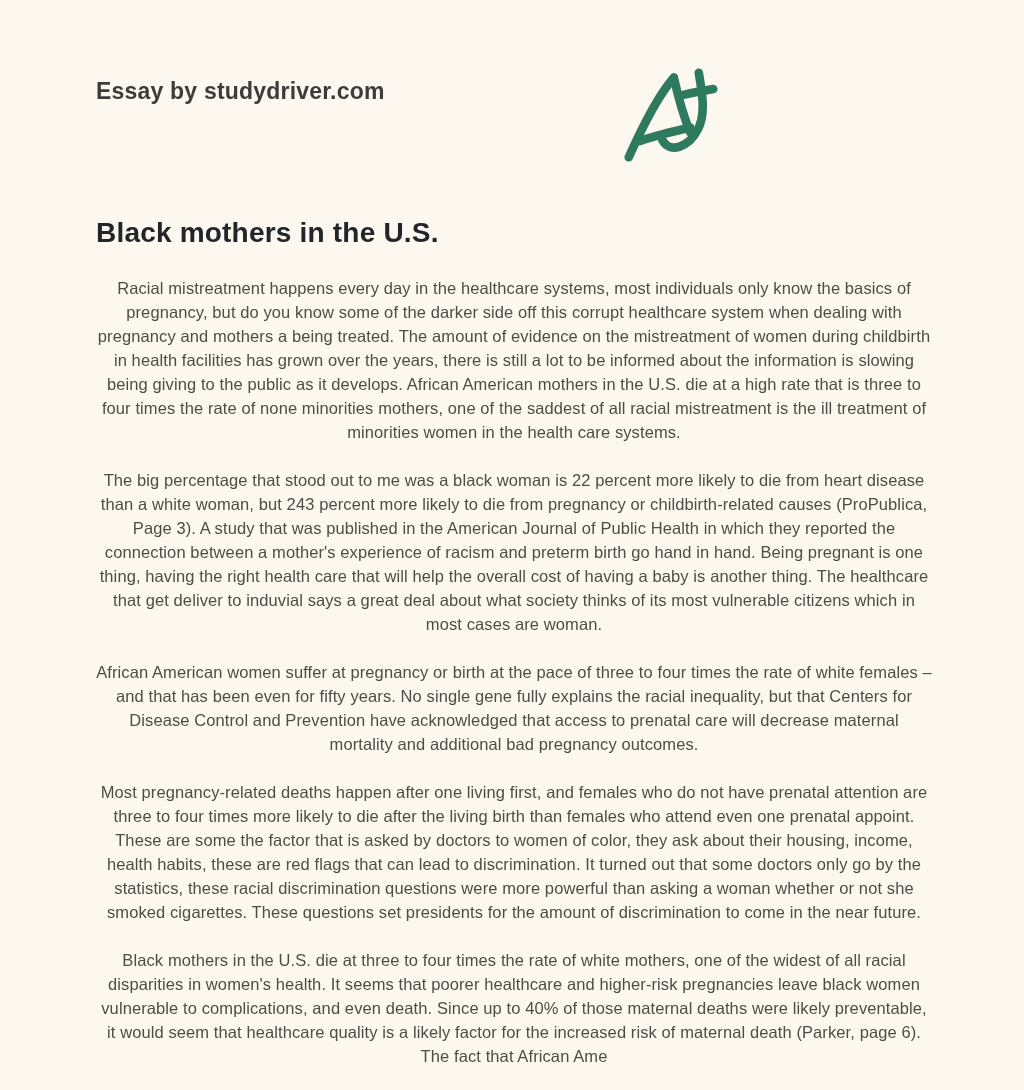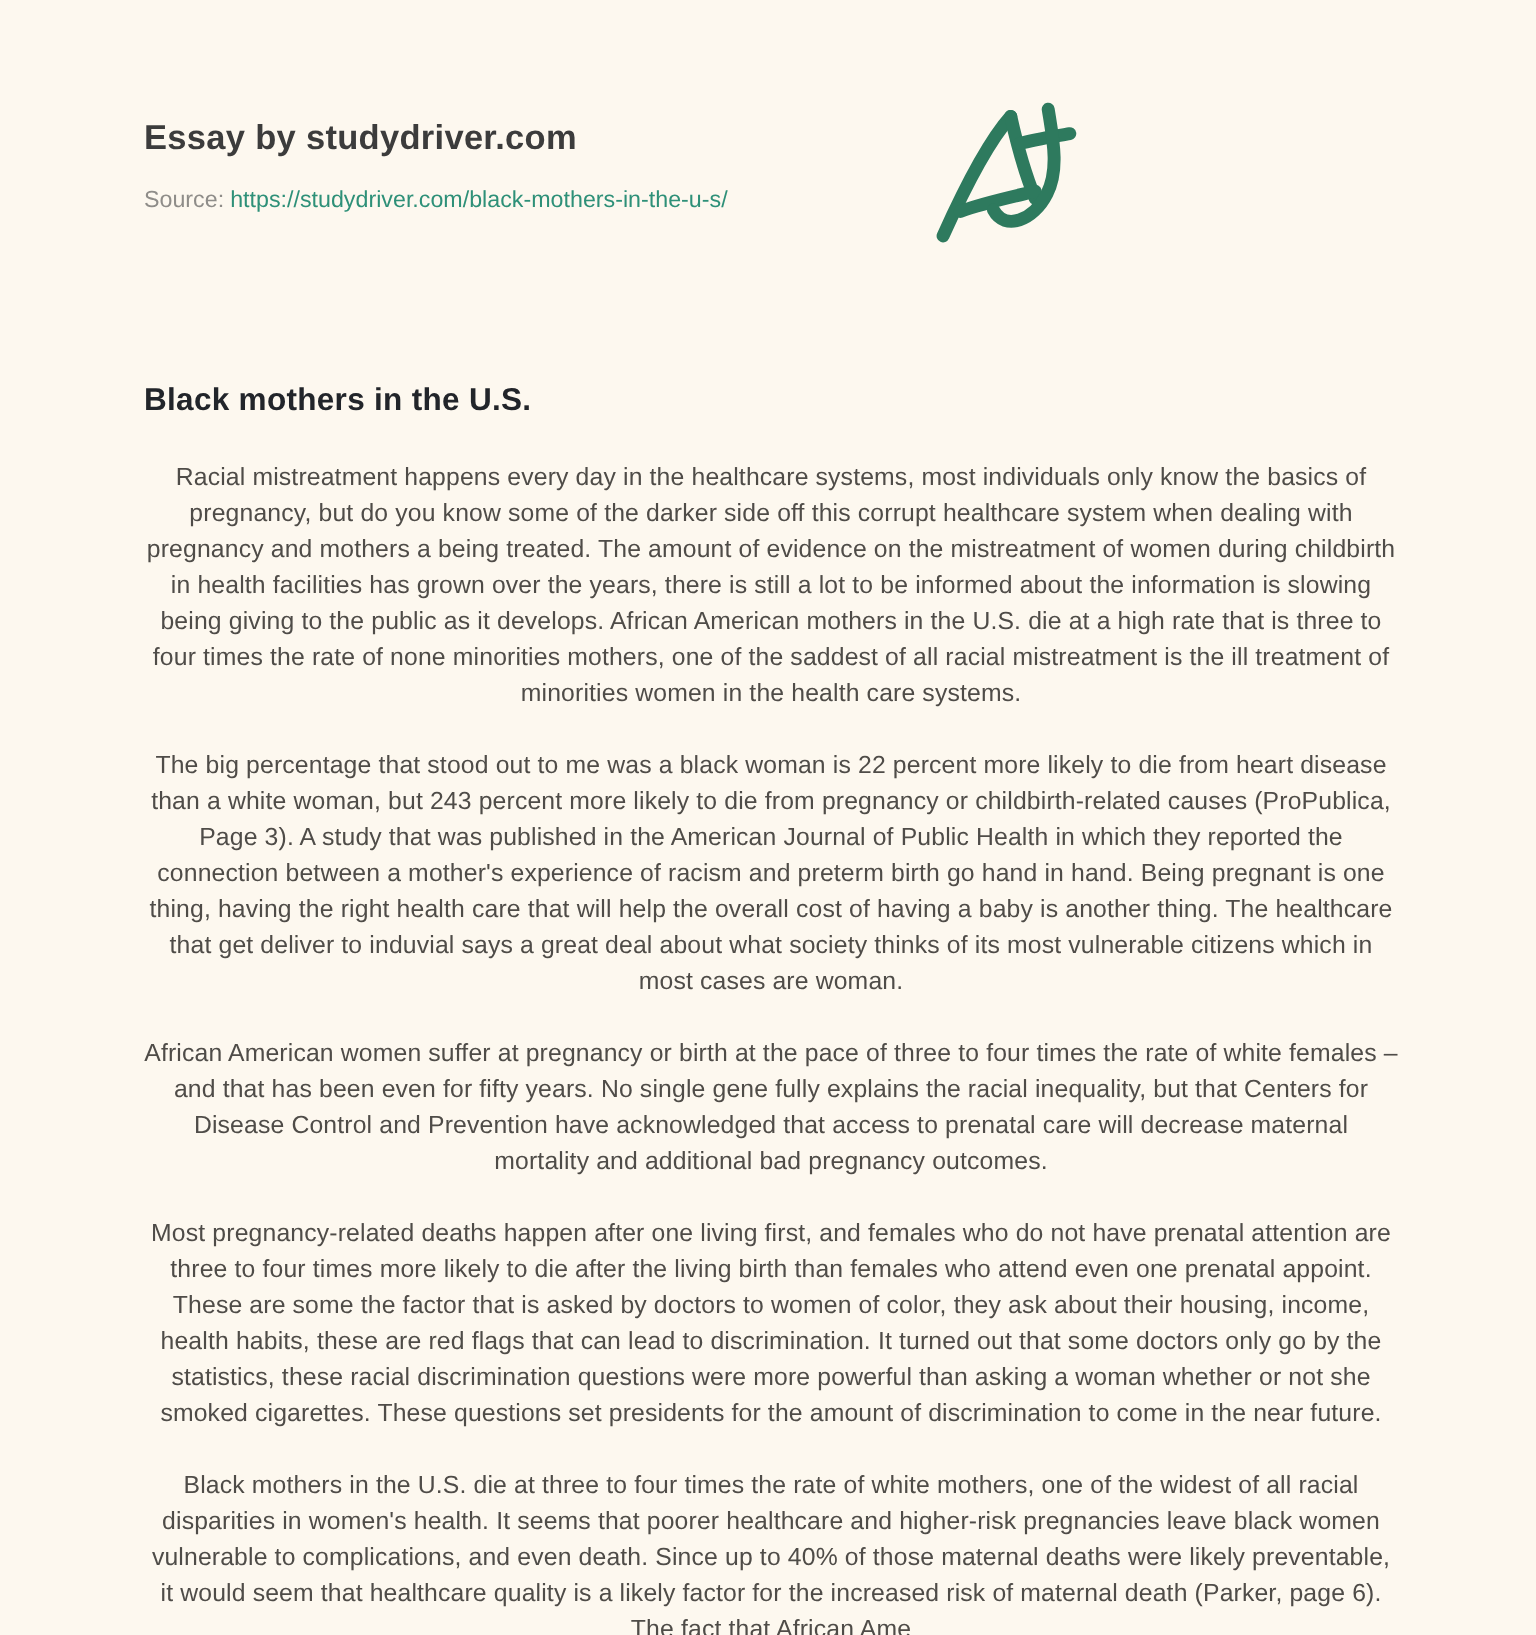--- a/index.html
+++ b/index.html
@@ -36,21 +36,21 @@
   }
   .logo {
     position: absolute;
     top: 68px;
     right: 98px;
     width: 96px;
     height: 96px;
   }
   .article-title {
     margin-top: 112px;
-    font-size: 21px;
+    font-size: 28px;
     font-weight: 700;
     color: #22252a;
     letter-spacing: 0.2px;
   }
   .article-body {
     margin-top: 27px;
     width: 836px;
   }
   .article-body p {
     font-size: 16.5px;
@@ -61,23 +61,20 @@
     text-align: center;
   }
 </style>
 </head>
 <body>
 
 <div class="page">
 
   <div class="header-title">Essay by studydriver.com</div>
 
-  <div class="source-line">
-    <span>Source:</span><a class="source-link">https://studydriver.com/black-mothers-in-the-u-s/</a>
-  </div>
 
   <div class="logo">
     <svg viewBox="0 0 100 100" width="96" height="96" fill="none" stroke="#2e7a5e" stroke-width="9" stroke-linecap="round">
 
       <path d="M7 93 C20 64 38 28 54 10"></path>
 
       <path d="M54 10 C58 28 64 50 71 67"></path>
 
       <path d="M19 76 C35 70 54 66 71 62"></path>
 

